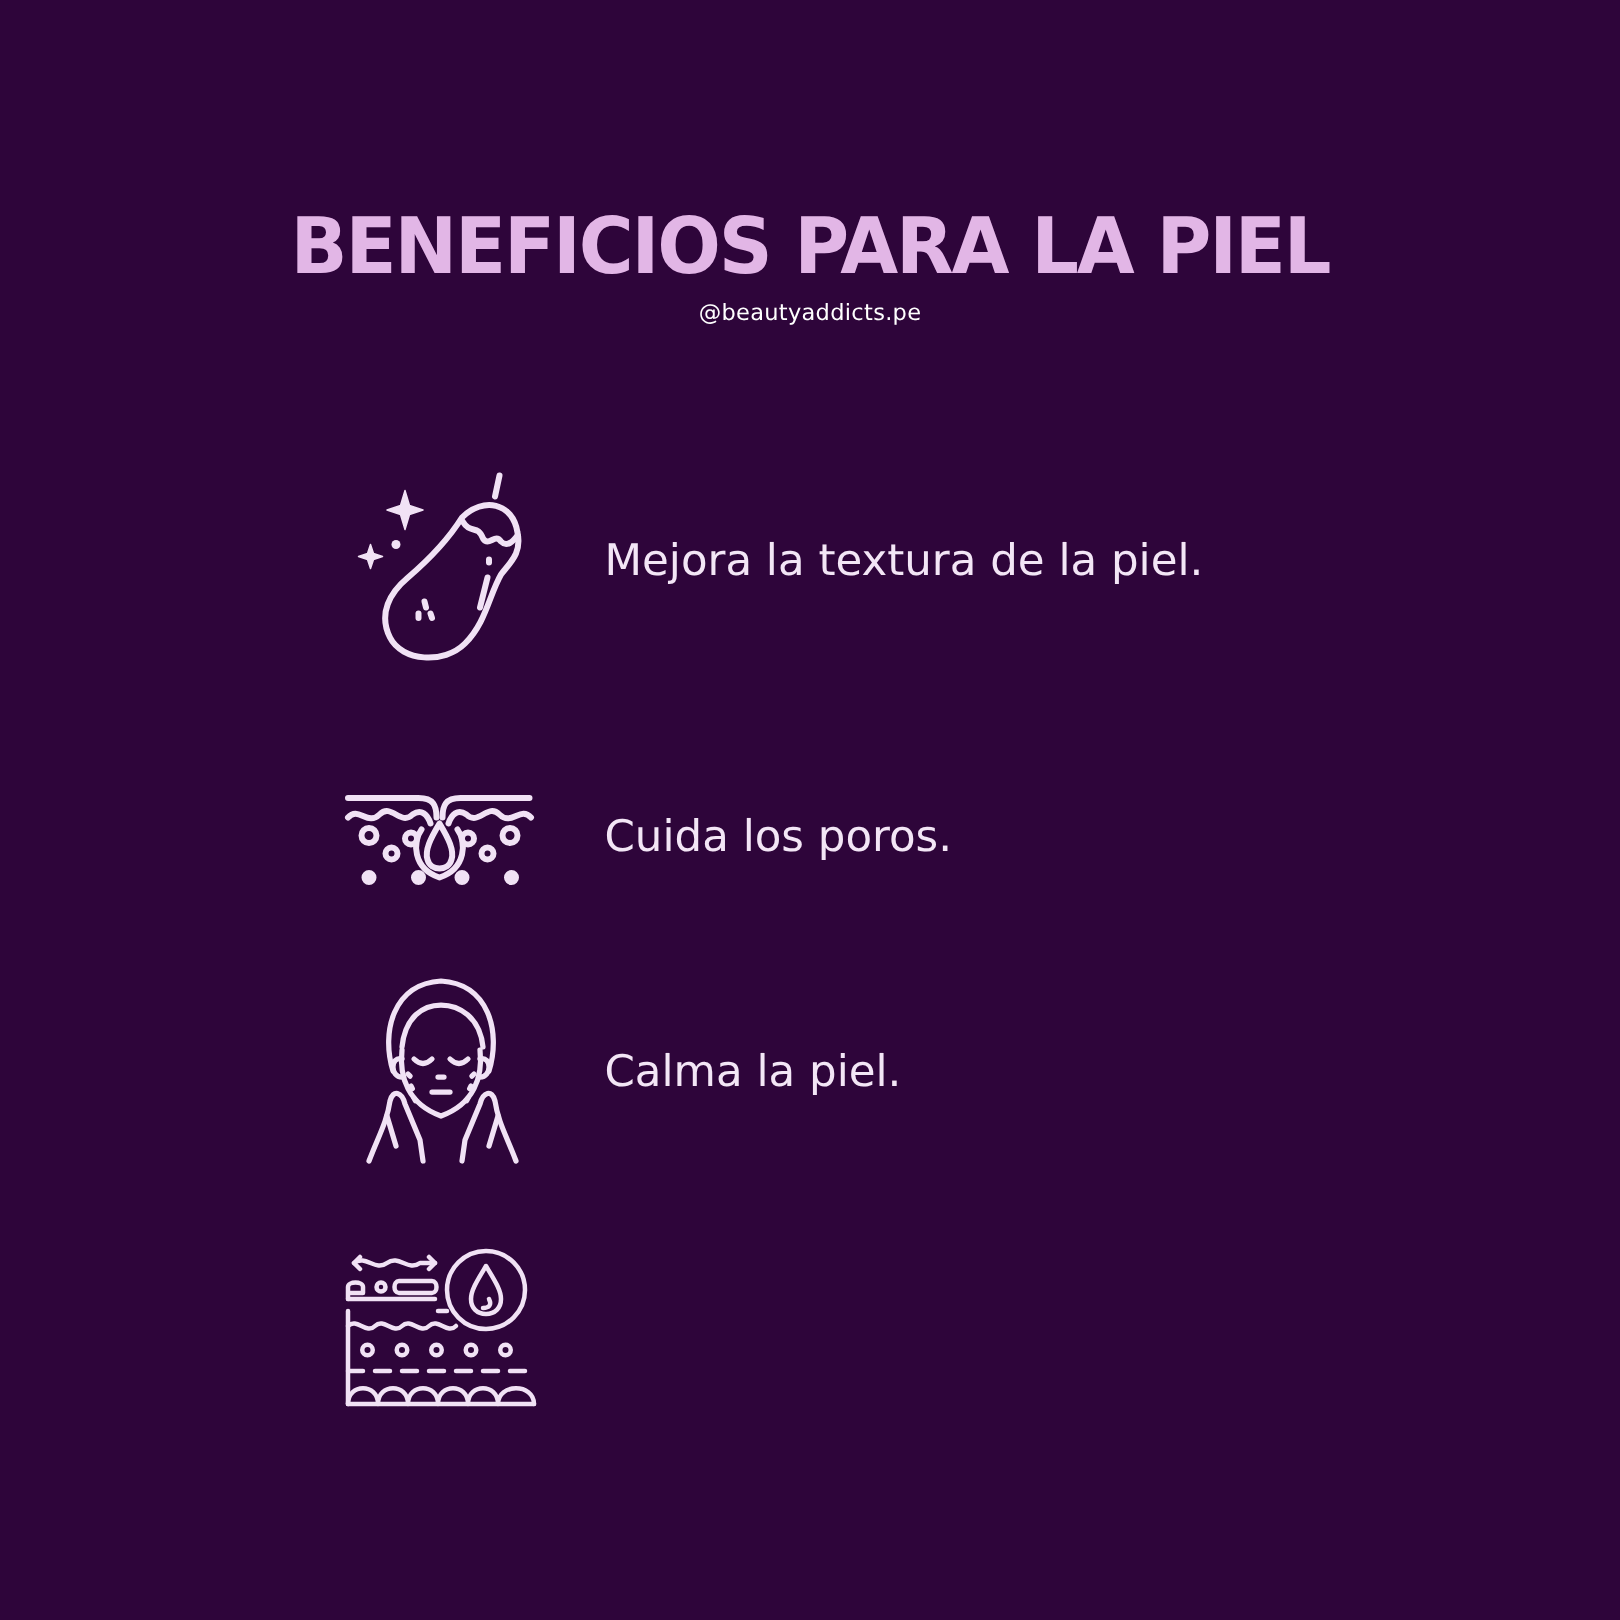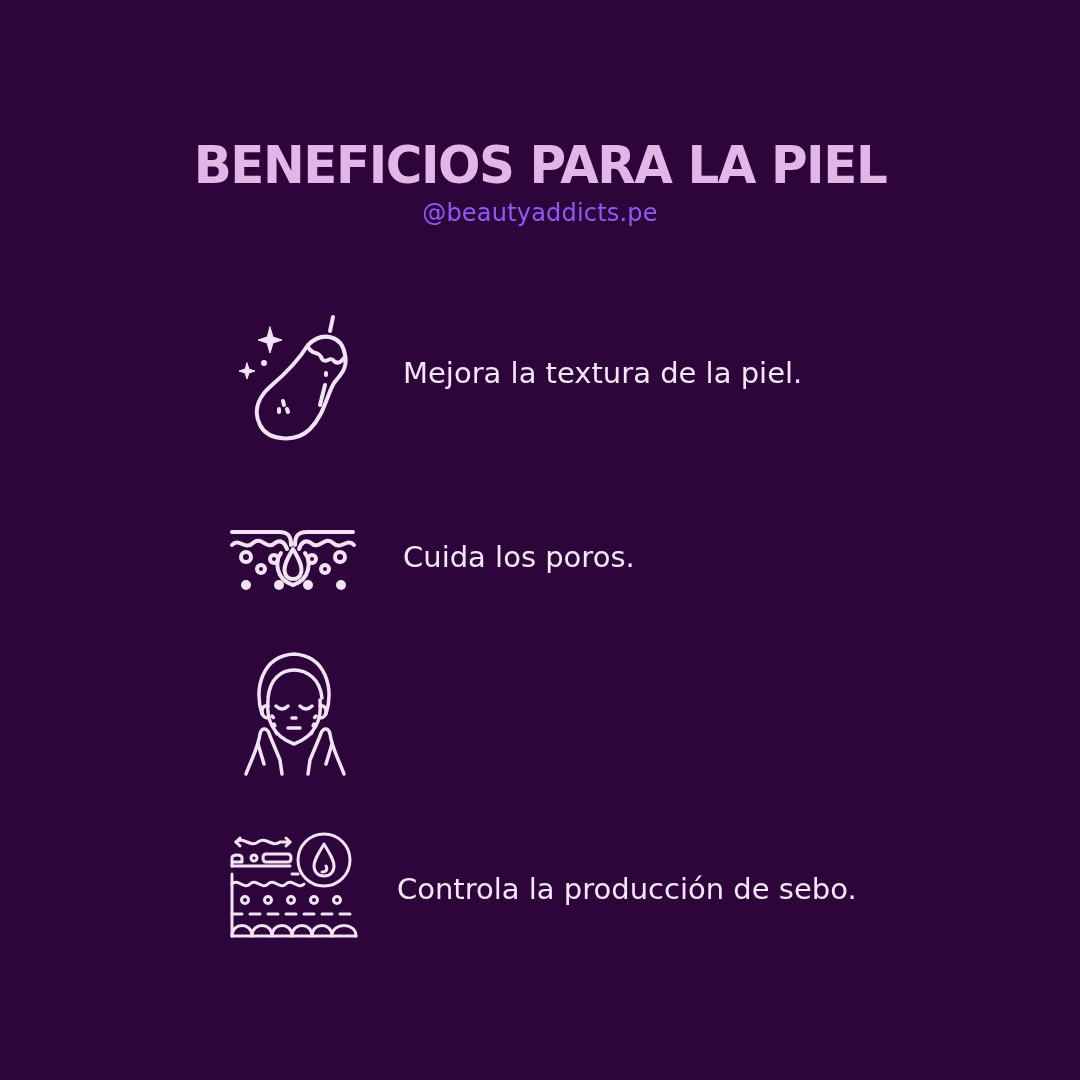--- a/index.html
+++ b/index.html
@@ -17,23 +17,23 @@
       font-family: "DejaVu Sans", sans-serif;
       font-weight: 900;
       font-size: 52px;
       letter-spacing: -1.5px;
       line-height: 64px;
       transform: scaleX(0.96);
     }
     .handle {
       position: absolute; left: 0; right: 0; top: 199px;
       text-align: center;
-      color: #8b5cf6;
+      color: #ffffff;
       font-family: "DejaVu Sans", sans-serif;
-      font-size: 24px;
+      font-size: 15px;
       letter-spacing: 0.2px;
     }
     .item { position: absolute; left: 0; width: 1080px; }
     .icon { position: absolute; }
     .icon svg { display: block; }
     .label {
       position: absolute;
       color: #f3e6f6;
       font-family: "DejaVu Sans", sans-serif;
       font-size: 29px;
@@ -114,20 +114,21 @@
 
       <path d="M32 68 L34 70 M34 76 L35 78 M36 84 L37 86" stroke-dasharray="2 4"></path>
       <path d="M76 68 L74 70 M74 76 L73 78 M72 84 L71 86" stroke-dasharray="2 4"></path>
 
       <path d="M6 126 C12 110 18 100 20 86 C22 78 28 80 30 88 L40 112 L42 126"></path>
       <path d="M104 126 C98 110 92 100 90 86 C88 78 82 80 80 88 L70 112 L68 126"></path>
       <path d="M18 96 L24 116"></path>
       <path d="M92 96 L86 116"></path>
     </svg>
   </div>
+  <div class="label" style="left:403px;top:49px;">Calma la piel.</div>
 </div>
 
 <div class="item" style="top:828px;height:115px;">
   <div class="icon" style="left:228px;top:0px;">
     <svg width="132" height="112" viewBox="0 0 132 112" fill="none" stroke="#f1e2f5" stroke-width="3" stroke-linecap="round" stroke-linejoin="round">
 
       <path d="M8 14 L12 10 M8 14 L12 18"></path>
       <path d="M62 14 L58 10 M62 14 L58 18"></path>
       <path d="M8 14 C16 8 22 20 30 14 C38 8 44 20 52 14 L62 14"></path>
 
@@ -150,14 +151,13 @@
       <circle cx="63" cy="72" r="3.5"></circle>
       <circle cx="86" cy="72" r="3.5"></circle>
       <circle cx="109" cy="72" r="3.5"></circle>
 
       <path d="M4 86 L128 86" stroke-dasharray="10 8"></path>
 
       <path d="M4 108 L128 108"></path>
       <path d="M4 108 C4 94 24 94 24 108 C24 94 44 94 44 108 C44 94 64 94 64 108 C64 94 84 94 84 108 C84 94 104 94 104 108 C104 94 128 94 128 108"></path>
     </svg>
   </div>
-  <div class="label" style="left:397px;top:44px;">Controla la producción de sebo.</div>
 </div>
 
 </body></html>

